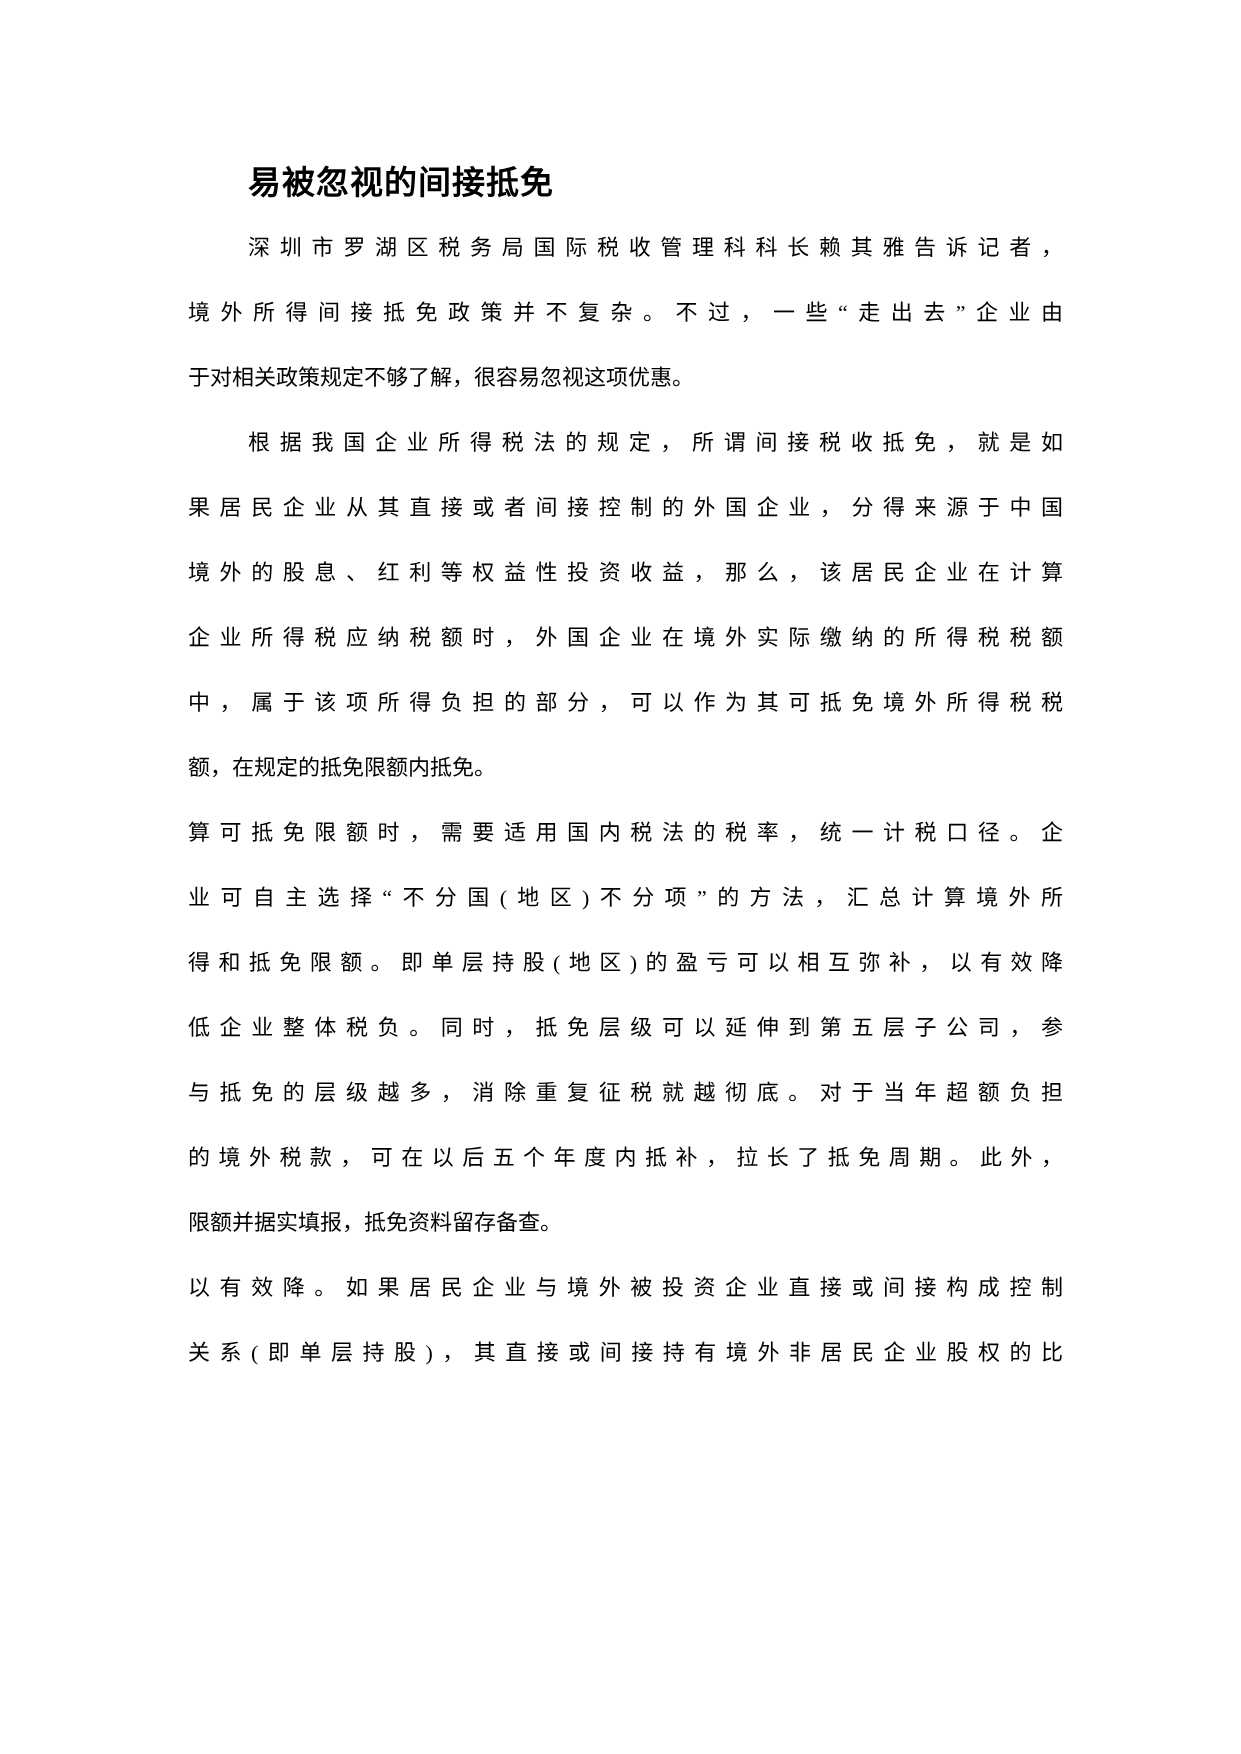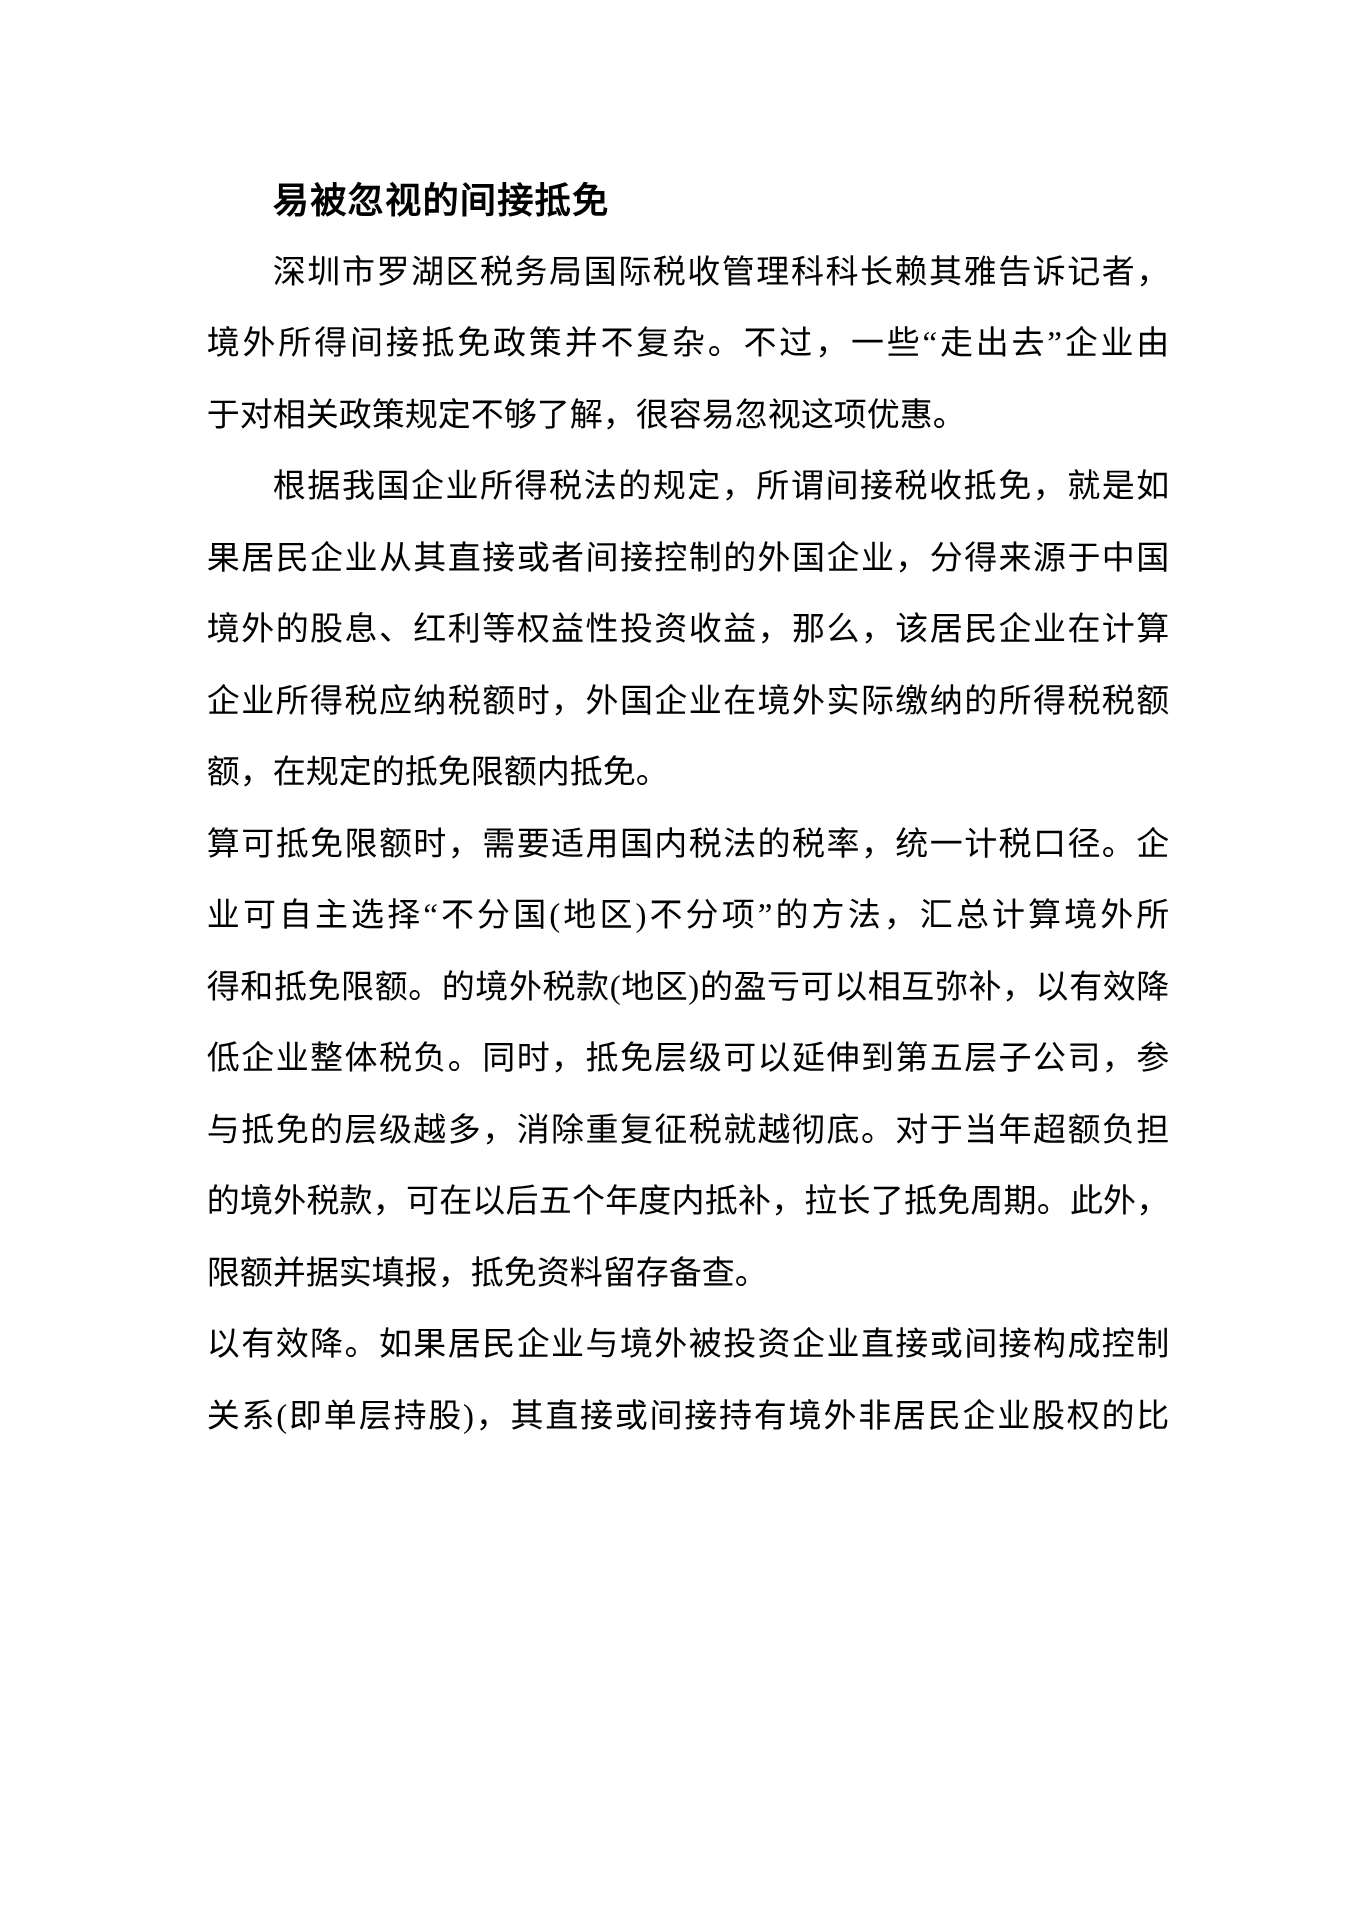--- a/index.html
+++ b/index.html
@@ -17,21 +17,21 @@
     padding: 150px 178px 0 188px;
     overflow: hidden;
   }
   .doc-body {
     width: 875px;
   }
   .line {
     margin: 0;
     padding: 0;
     font-family: "Liberation Serif", "DejaVu Serif", serif;
-    font-size: 30px;
+    font-size: 22px;
     line-height: 65px;
     height: 65px;
     color: #000000;
     text-align: justify;
     text-align-last: left;
     overflow: visible;
   }
   
   .line.just {
     text-align-last: justify;
@@ -66,27 +66,28 @@
       <p class="line indent just">深圳市罗湖区税务局国际税收管理科科长赖其雅告诉记者，</p>
       <p class="line just">境外所得间接抵免政策并不复杂。不过，一些“走出去”企业由</p>
       <p class="line">于对相关政策规定不够了解，很容易忽视这项优惠。</p>
     </div>
 
     <div class="para">
       <p class="line indent just">根据我国企业所得税法的规定，所谓间接税收抵免，就是如</p>
       <p class="line just">果居民企业从其直接或者间接控制的外国企业，分得来源于中国</p>
       <p class="line just">境外的股息、红利等权益性投资收益，那么，该居民企业在计算</p>
       <p class="line just">企业所得税应纳税额时，外国企业在境外实际缴纳的所得税税额</p>
+      <p class="line just">中，属于该项所得负担的部分，可以作为其可抵免境外所得税税</p>
       <p class="line">额，在规定的抵免限额内抵免。</p>
     </div>
 
     <div class="para">
       <p class="line just">算可抵免限额时，需要适用国内税法的税率，统一计税口径。企</p>
       <p class="line just">业可自主选择“不分国(地区)不分项”的方法，汇总计算境外所</p>
-      <p class="line just">得和抵免限额。的境外税款(地区)的盈亏可以相互弥补，以有效降</p>
+      <p class="line just">得和抵免限额。即单层持股(地区)的盈亏可以相互弥补，以有效降</p>
       <p class="line just">低企业整体税负。同时，抵免层级可以延伸到第五层子公司，参</p>
       <p class="line just">与抵免的层级越多，消除重复征税就越彻底。对于当年超额负担</p>
       <p class="line just">的境外税款，可在以后五个年度内抵补，拉长了抵免周期。此外，</p>
       <p class="line">限额并据实填报，抵免资料留存备查。</p>
     </div>
 
     <div class="para">
       <p class="line just">以有效降。如果居民企业与境外被投资企业直接或间接构成控制</p>
       <p class="line just">关系(即单层持股)，其直接或间接持有境外非居民企业股权的比</p>
     </div>

